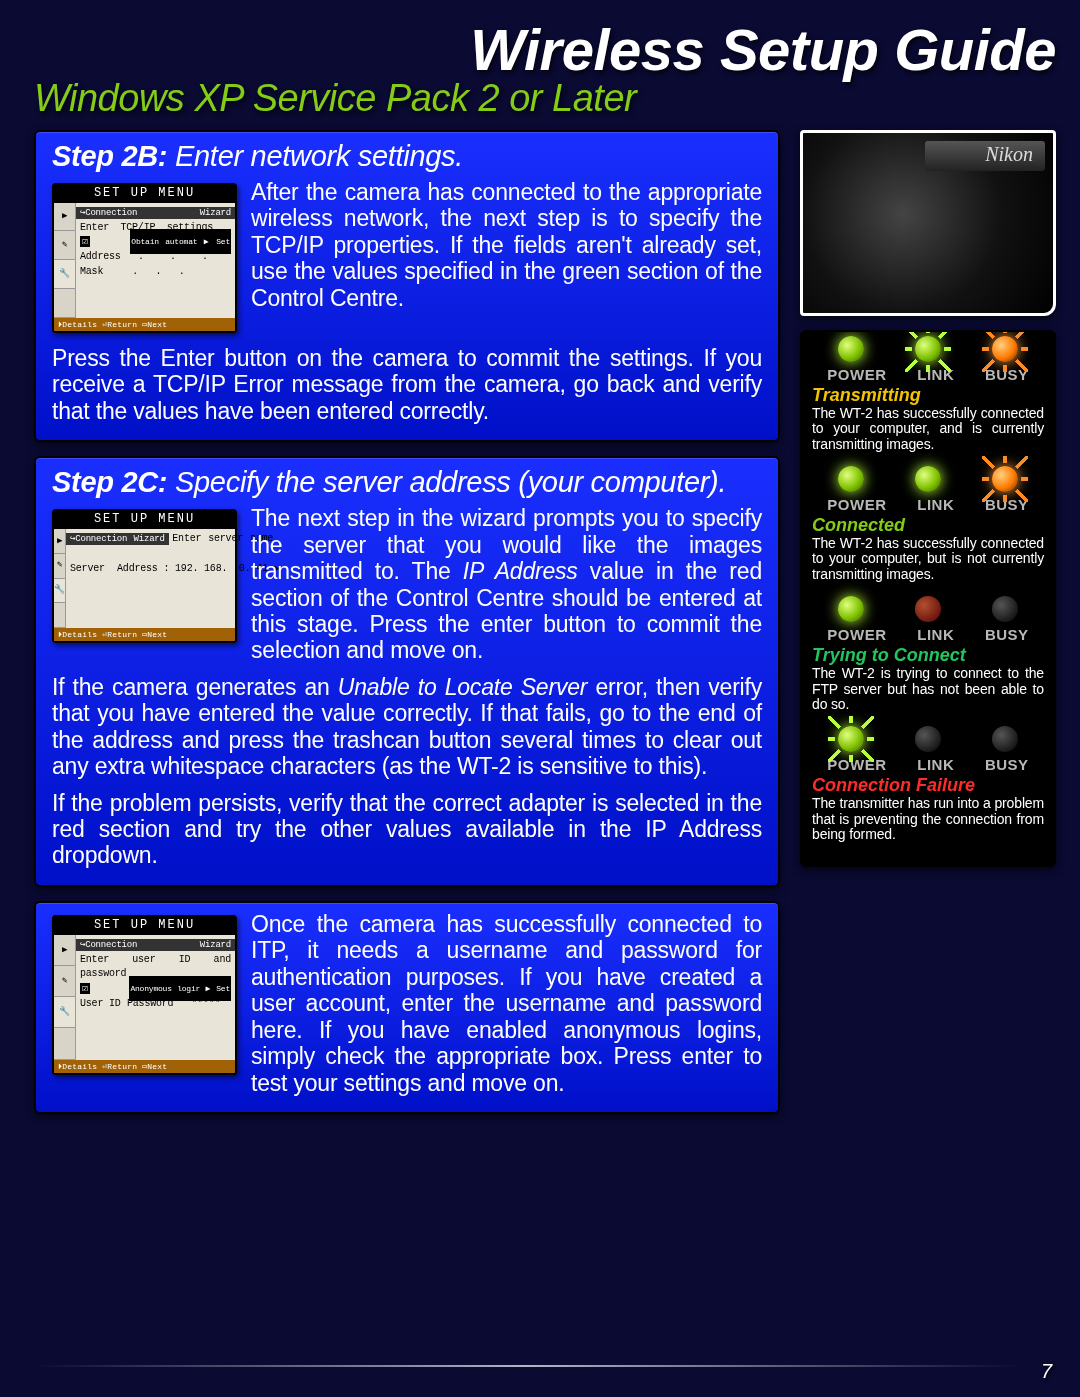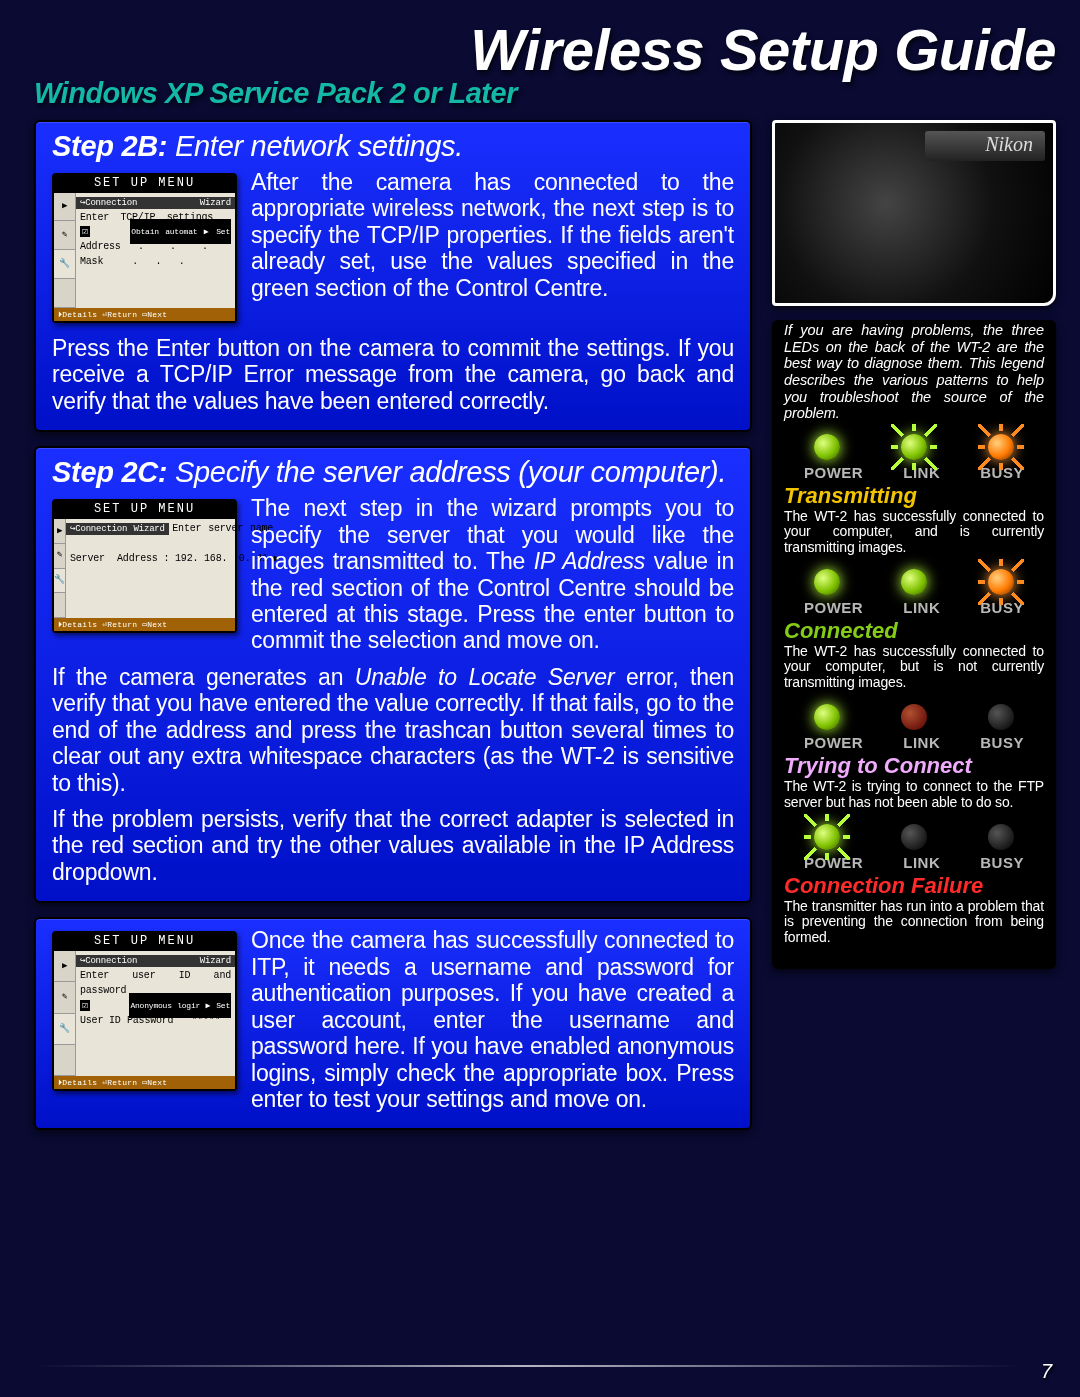--- a/index.html
+++ b/index.html
@@ -23,32 +23,32 @@
     font-weight: 700;
     font-style: italic;
     color: #fff;
     letter-spacing: -0.5px;
     line-height: 1.05;
     text-shadow: 2px 3px 5px rgba(0,0,0,.7);
     text-align: right;
   }
   .subtitle
   {
-    font-size: 29px;
-    font-weight: 700;
+    font-size: 38px;
+    font-weight: 400;
     font-style: italic;
-    color: #14b8a6;
+    color: #84cc16;
     letter-spacing: -0.5px;
     margin-top: -4px;
     text-shadow: 2px 3px 5px rgba(0,0,0,.7);
   }
 
   .columns { display: flex; gap: 20px; }
   .main-col { flex: 1; }
-  .side-col { width: 284px; }
+  .side-col { width: 256px; }
 
   .step-block
   {
     background: linear-gradient(#1a2fff, #0010c8);
     border: 2px solid #000;
     border-radius: 6px;
     padding: 8px 16px 16px 16px;
     margin-bottom: 14px;
     box-shadow: 0 3px 8px rgba(0,0,0,.6), inset 0 1px 0 rgba(255,255,255,.15);
   }
@@ -202,26 +202,26 @@
   .led.rays.green  { color: #b7ff3a; }
   .ts-labels
   {
     display: flex; justify-content: space-around;
     font-size: 15px; font-weight: 700; letter-spacing: 0.5px;
     color: #b8b8b8;
     margin-top: 4px;
   }
   .ts-state
   {
-    font-size: 22px; font-style: italic; font-weight: 700;
+    font-size: 18px; font-style: italic; font-weight: 700;
     margin-top: 2px;
   }
   .st-yellow { color: #f3c400; }
   .st-green  { color: #84cc16; }
-  .st-orange { color: #f0abfc; }
+  .st-orange { color: #22c55e; }
   .st-red    { color: #ff2a2a; }
   .ts-desc
   {
     font-size: 14px; line-height: 1.1; text-align: justify;
     letter-spacing: -0.15px;
   }
 
   .pagenum
   {
     position: absolute;
@@ -343,21 +343,20 @@
       </div>
 
     </div>
 
     <div class="side-col">
       <div class="camera-photo">
         <span class="cam-brand">Nikon</span>
       </div>
 
       <div class="troubleshoot">
-        <div class="ts-intro">If you are having problems, the three LEDs on the back of the WT-2 are the best way to diagnose them.  This legend describes the various patterns to help you troubleshoot the source of the problem.</div>
 
         <div class="ts-block">
           <div class="ts-leds">
             <span class="led green"></span>
             <span class="led green rays"></span>
             <span class="led orange rays"></span>
           </div>
           <div class="ts-labels">
             <span>POWER</span>
             <span>LINK</span>

